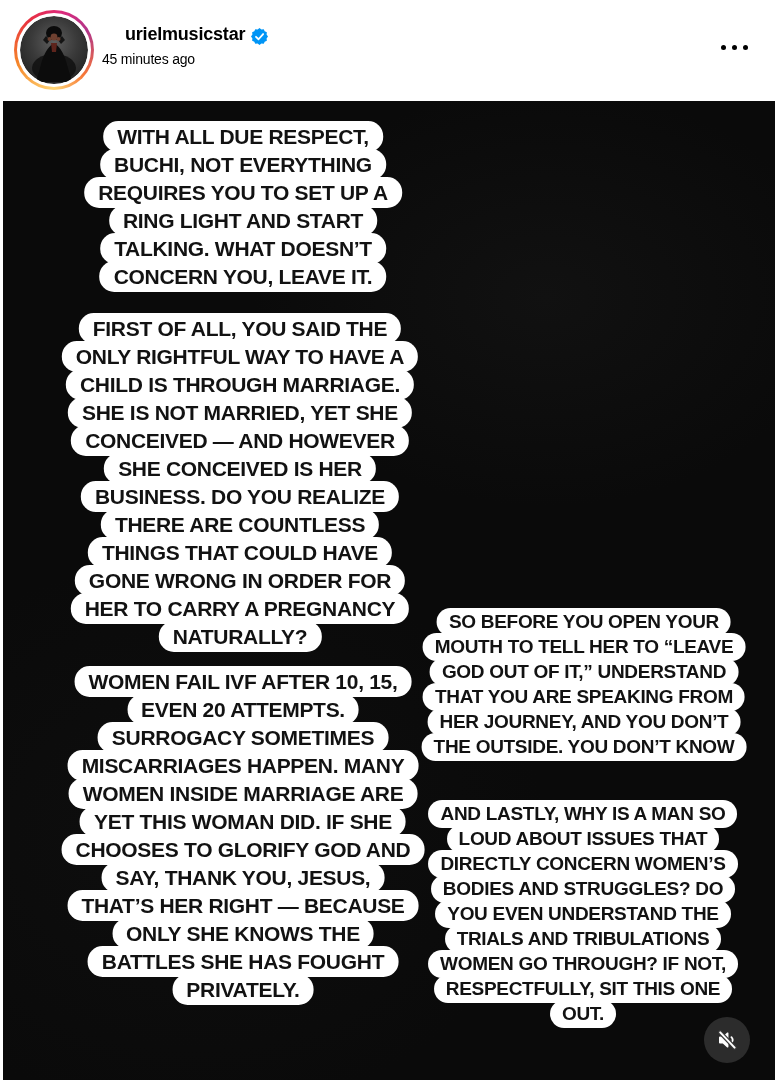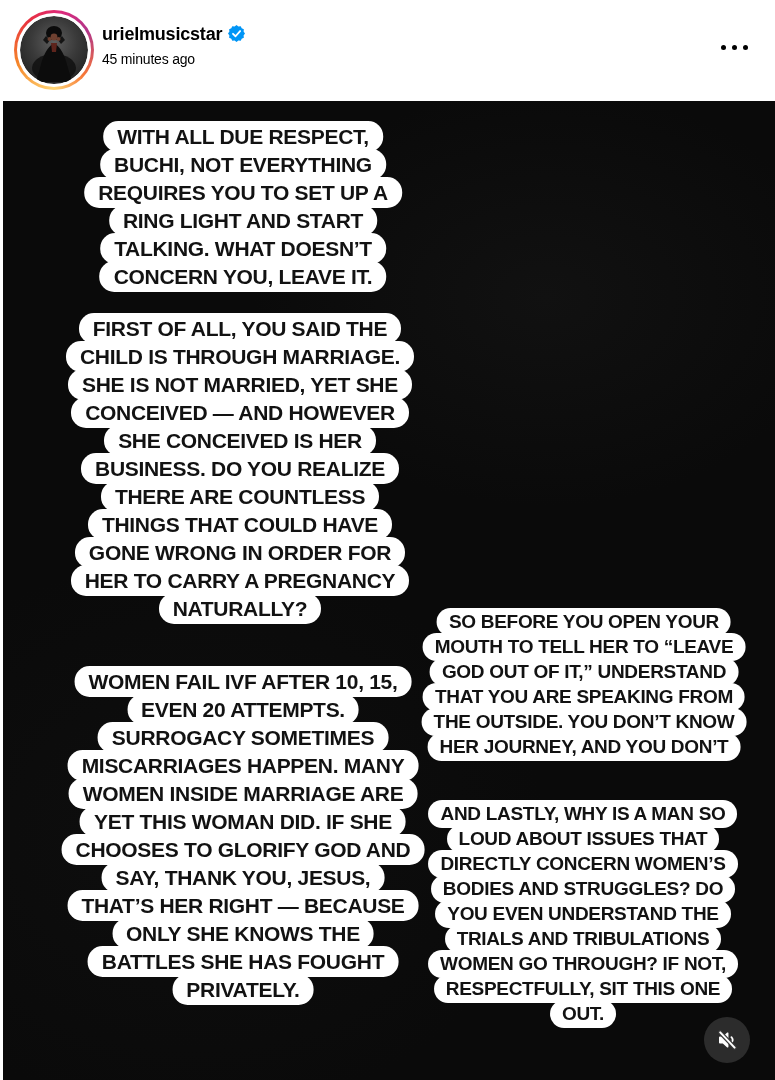--- a/index.html
+++ b/index.html
@@ -12,21 +12,21 @@
   .avatar-ring {
     position:absolute; left:14px; top:10px; width:80px; height:80px; border-radius:50%;
     background:conic-gradient(from 180deg, #ffd676 0deg, #f58529 70deg, #e8303f 140deg,
                #dd2a7b 190deg, #b13589 240deg, #f77737 310deg, #ffd676 360deg);
     display:flex; align-items:center; justify-content:center; cursor:pointer;
   }
   .avatar-hole { width:74px; height:74px; border-radius:50%; background:#fff;
     display:flex; align-items:center; justify-content:center; }
   .avatar-photo { width:68px; height:68px; border-radius:50%; display:block; }
   .header-text { position:absolute; left:102px; top:24px; }
-  .username-row { display:flex; align-items:flex-start; gap:6px; }
+  .username-row { display:flex; align-items:flex-end; gap:6px;margin-left:23px; }
   .username { font-size:18px; font-weight:700; color:#000; letter-spacing:-0.2px; cursor:pointer; }
   .verified-badge { width:17px; height:17px; display:block; margin-top:1px; }
   .timestamp { font-size:14px; font-weight:400; color:#000; margin-top:6px; letter-spacing:-0.2px; }
   .more-button { position:absolute; right:18px; top:36px; width:46px; height:22px;
     background:none; border:none; display:flex; align-items:center; justify-content:center;
     gap:6px; cursor:pointer; }
   .more-button .dot { width:5px; height:5px; border-radius:50%; background:#000; display:block; }
 
   
   .media {
@@ -119,20 +119,21 @@
         <span class="line">WITH ALL DUE RESPECT,</span>
         <span class="line">BUCHI, NOT EVERYTHING</span>
         <span class="line">REQUIRES YOU TO SET UP A</span>
         <span class="line">RING LIGHT AND START</span>
         <span class="line">TALKING. WHAT DOESN’T</span>
         <span class="line">CONCERN YOU, LEAVE IT.</span>
       </div>
 
     <div class="sticker lg sticker-2">
         <span class="line">FIRST OF ALL, YOU SAID THE</span>
+        <span class="line">ONLY RIGHTFUL WAY TO HAVE A</span>
         <span class="line">CHILD IS THROUGH MARRIAGE.</span>
         <span class="line">SHE IS NOT MARRIED, YET SHE</span>
         <span class="line">CONCEIVED — AND HOWEVER</span>
         <span class="line">SHE CONCEIVED IS HER</span>
         <span class="line">BUSINESS. DO YOU REALIZE</span>
         <span class="line">THERE ARE COUNTLESS</span>
         <span class="line">THINGS THAT COULD HAVE</span>
         <span class="line">GONE WRONG IN ORDER FOR</span>
         <span class="line">HER TO CARRY A PREGNANCY</span>
         <span class="line">NATURALLY?</span>
@@ -151,22 +152,22 @@
         <span class="line">ONLY SHE KNOWS THE</span>
         <span class="line">BATTLES SHE HAS FOUGHT</span>
         <span class="line">PRIVATELY.</span>
       </div>
 
     <div class="sticker sm sticker-4">
         <span class="line">SO BEFORE YOU OPEN YOUR</span>
         <span class="line">MOUTH TO TELL HER TO “LEAVE</span>
         <span class="line">GOD OUT OF IT,” UNDERSTAND</span>
         <span class="line">THAT YOU ARE SPEAKING FROM</span>
+        <span class="line">HER JOURNEY, AND YOU DON’T</span>
         <span class="line">THE OUTSIDE. YOU DON’T KNOW</span>
-        <span class="line">HER JOURNEY, AND YOU DON’T</span>
       </div>
 
     <div class="sticker sm sticker-5">
         <span class="line">AND LASTLY, WHY IS A MAN SO</span>
         <span class="line">LOUD ABOUT ISSUES THAT</span>
         <span class="line">DIRECTLY CONCERN WOMEN’S</span>
         <span class="line">BODIES AND STRUGGLES? DO</span>
         <span class="line">YOU EVEN UNDERSTAND THE</span>
         <span class="line">TRIALS AND TRIBULATIONS</span>
         <span class="line">WOMEN GO THROUGH? IF NOT,</span>

